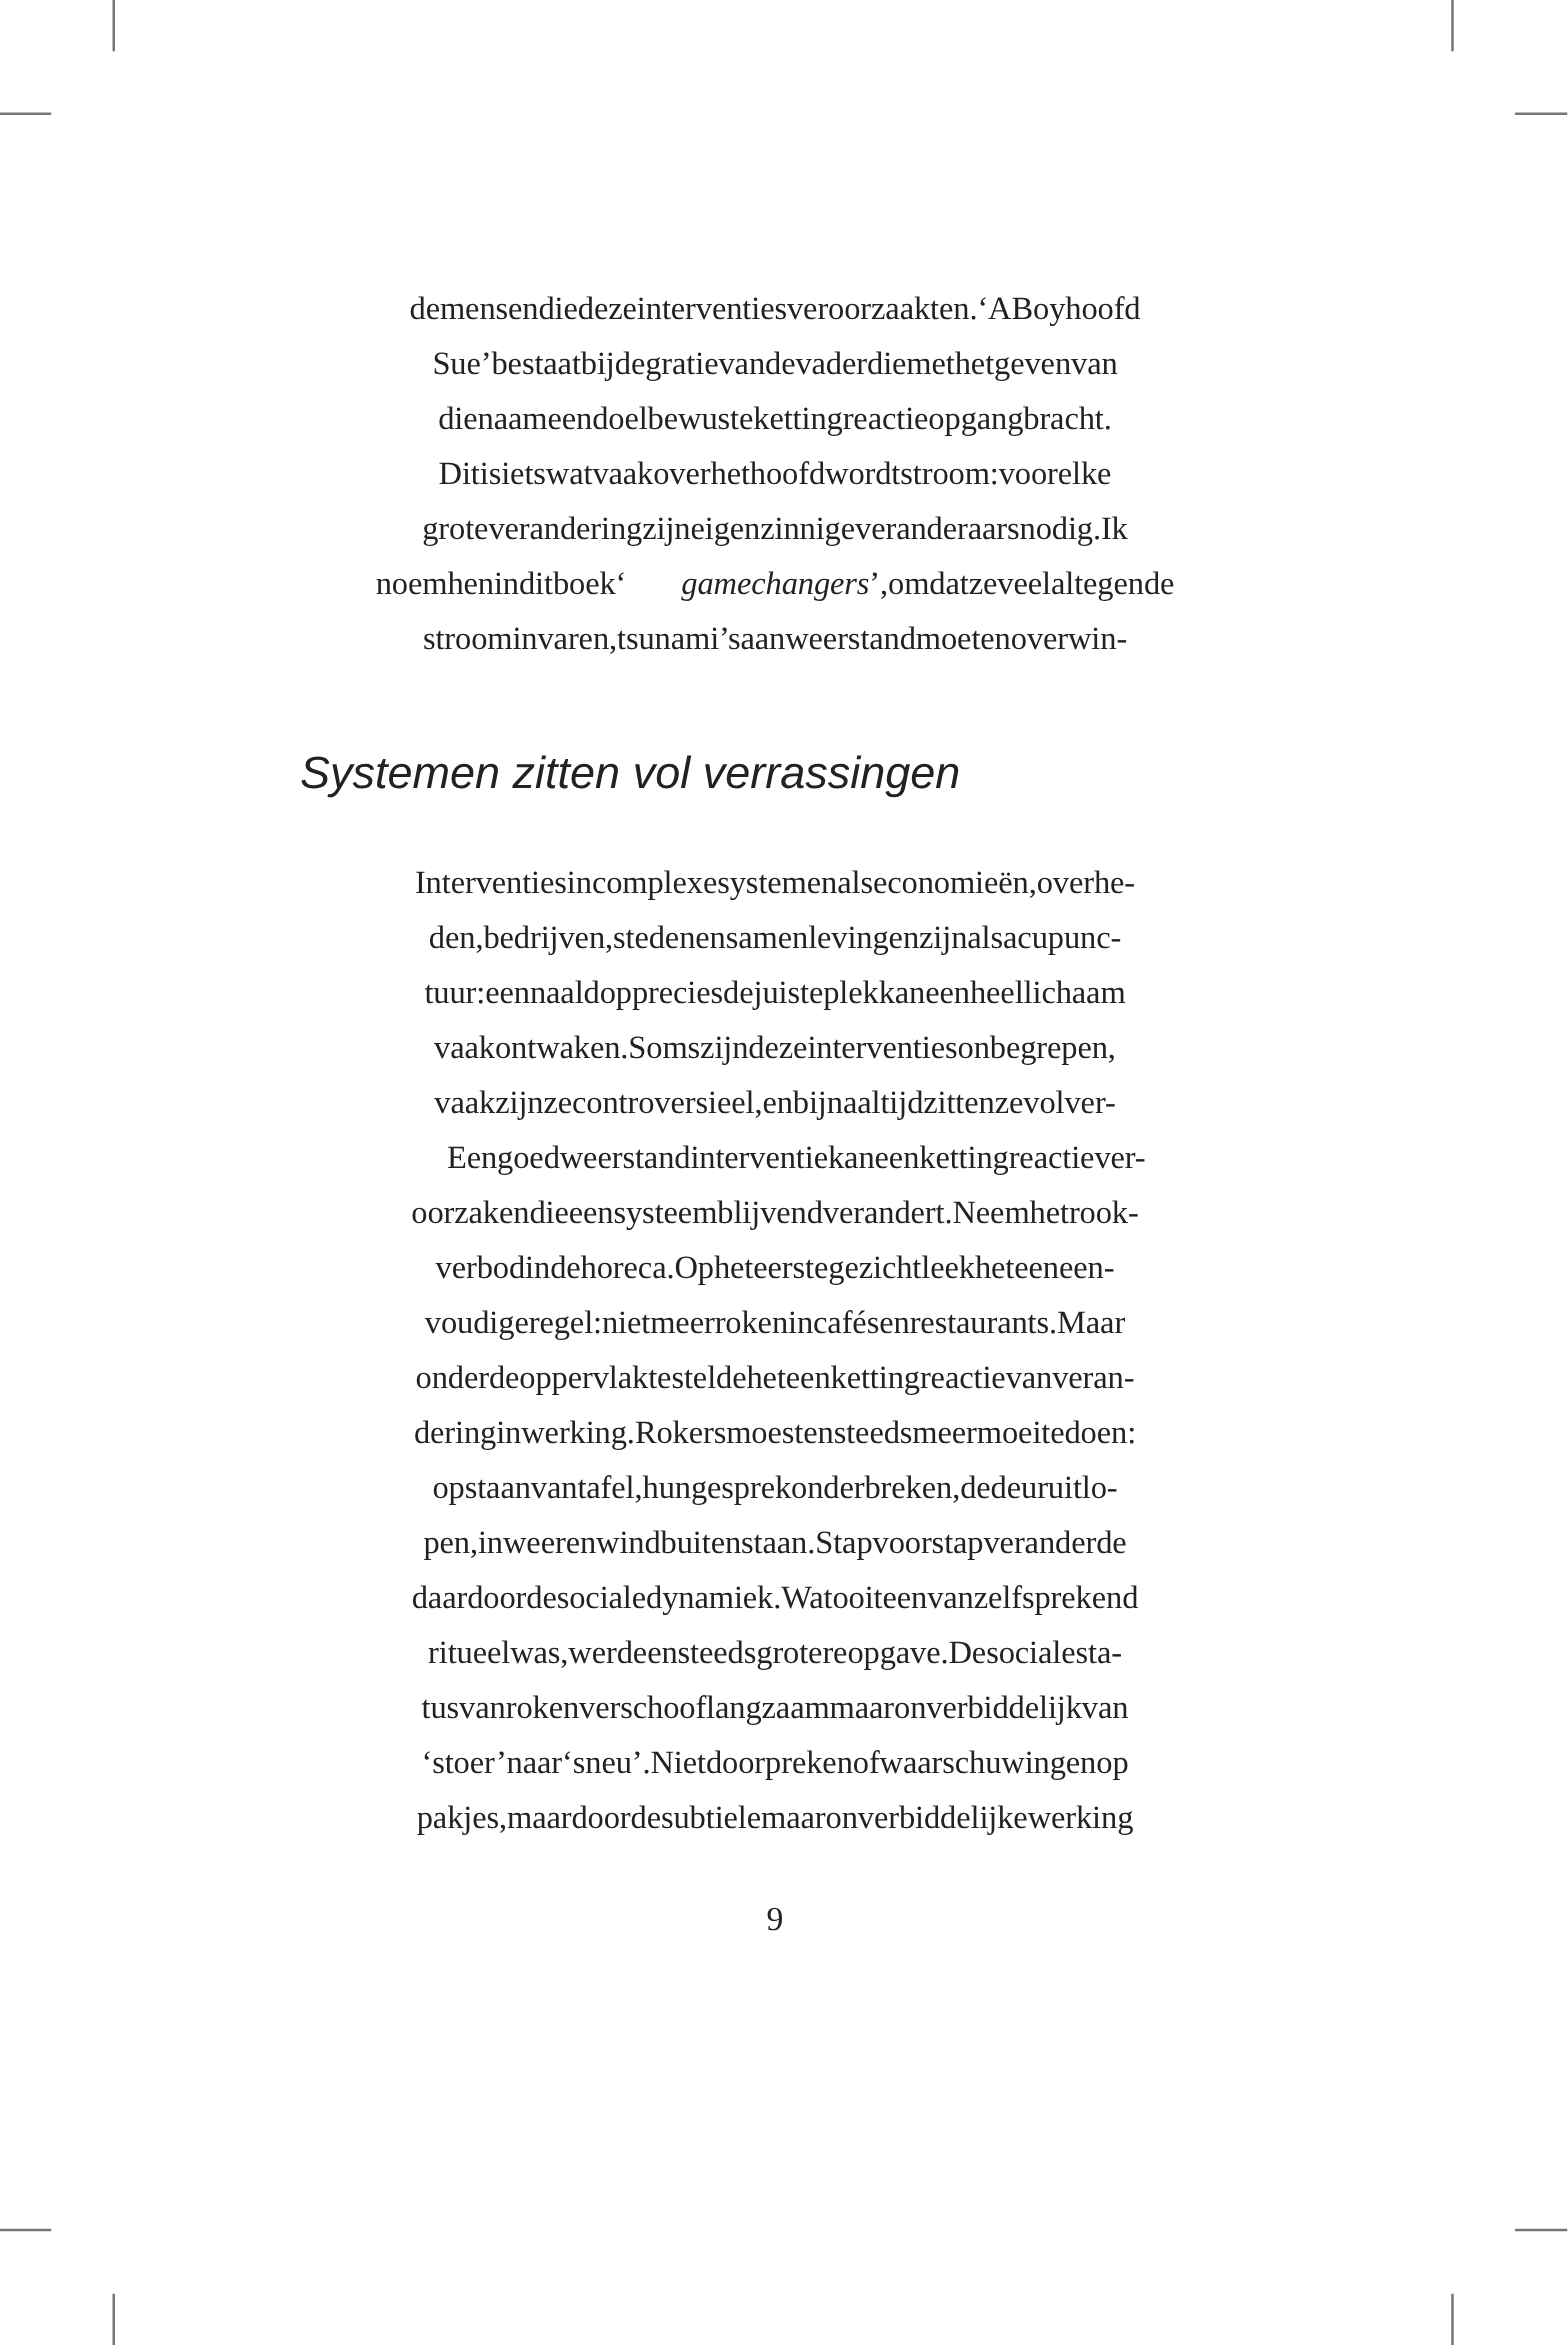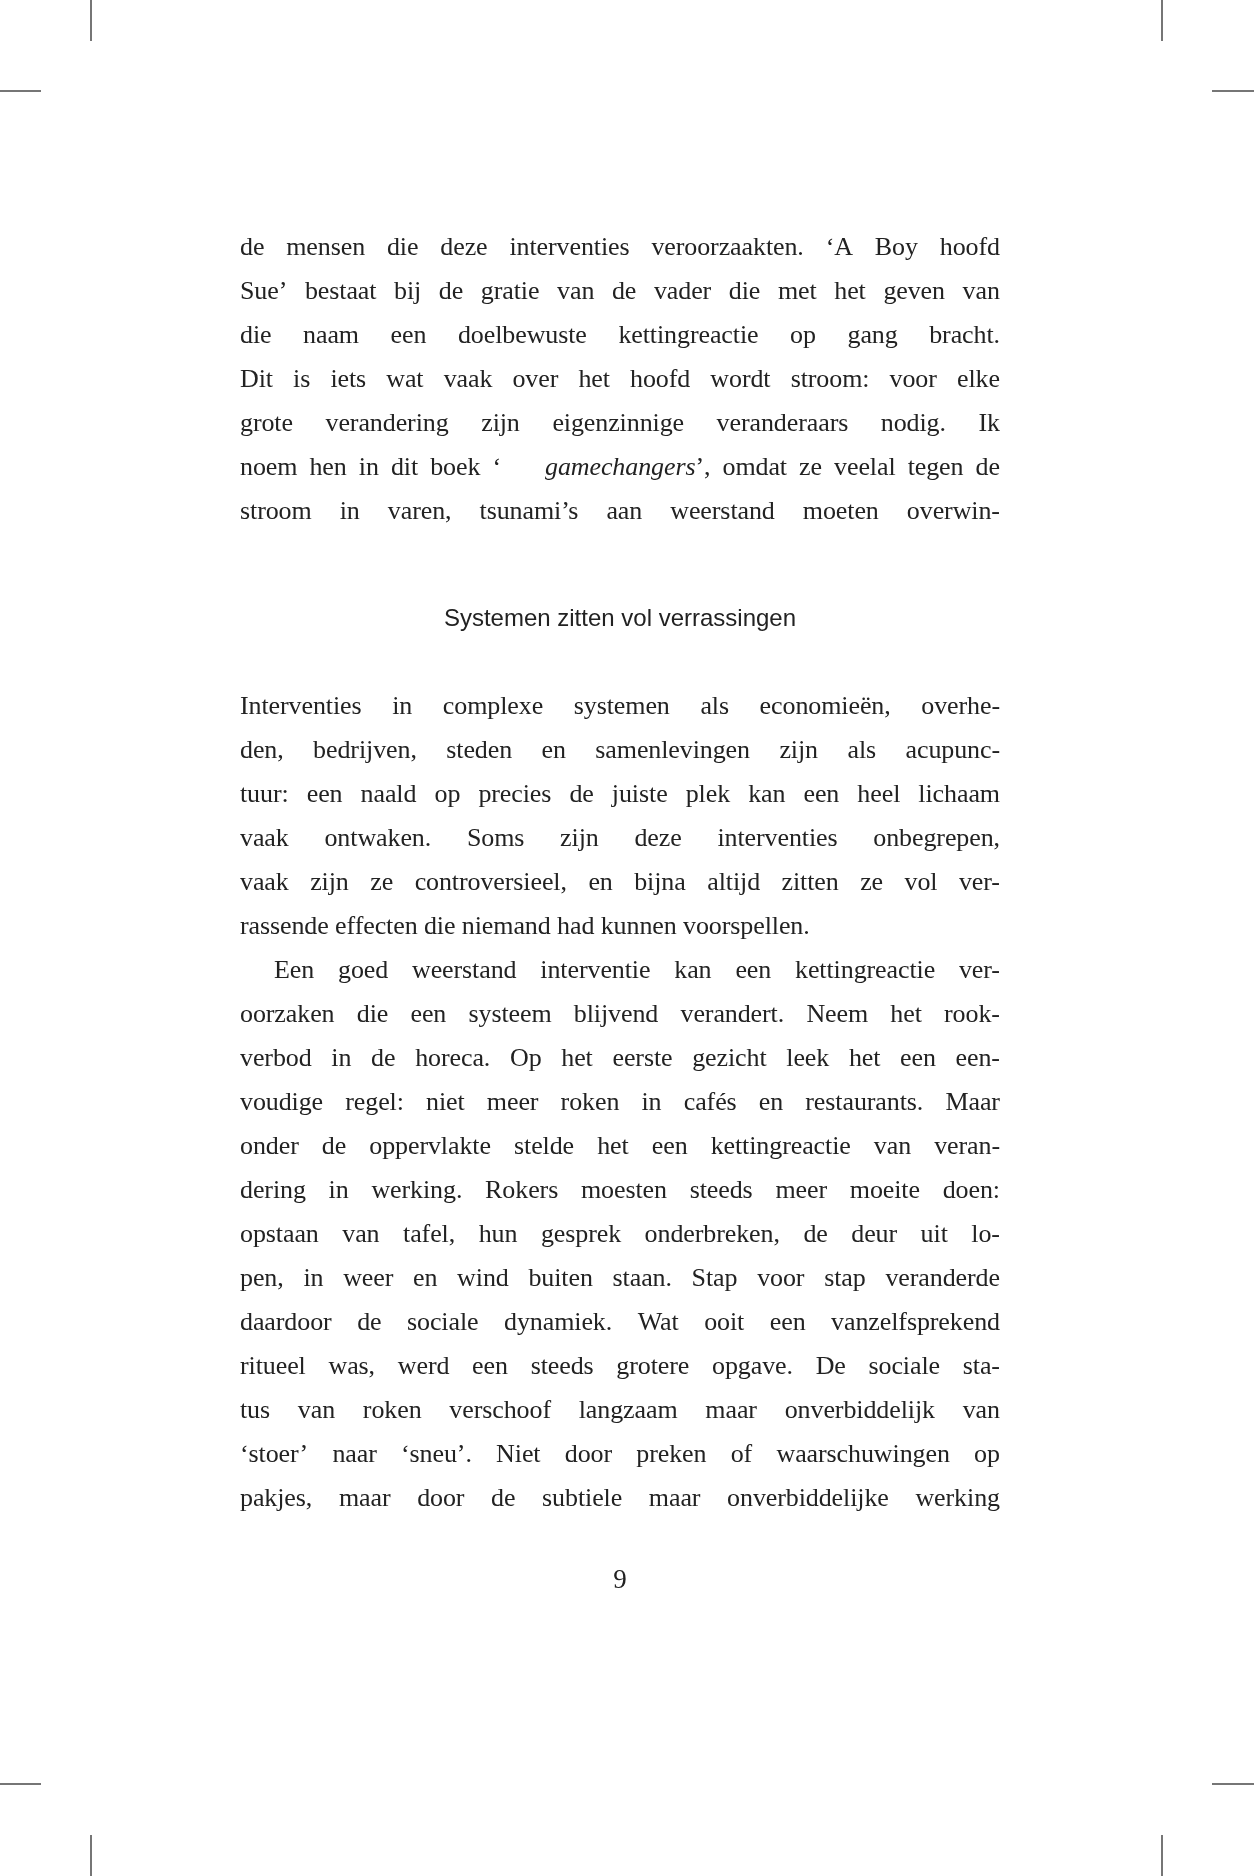--- a/index.html
+++ b/index.html
@@ -17,31 +17,31 @@
   .c-bl-v { left: 90px;   top: 1835px;  width: 2px;  height: 41px; }
   .c-br-h { left: 1212px; top: 1783px;  width: 42px; height: 2px; }
   .c-br-v { left: 1161px; top: 1835px;  width: 2px;  height: 41px; }
 
   
   .text-col {
     position: absolute; left: 240px; top: 225px; width: 760px;
     color: var(--ink, #222222);
     font-size: 26px; line-height: 44px; letter-spacing: -0.1px;
   }
-  .tline { height: 44px; display: flex; justify-content: space-between; white-space: nowrap; overflow: hidden; font-family: Liberation Serif, serif; }
+  .tline { height: 44px; display: flex; justify-content: center; white-space: nowrap; overflow: hidden; font-family: Liberation Serif, serif; }
   .tline.last { display: block; }
   .tline.indent { padding-left: 34px; }
   .it { font-style: italic; margin-left: 44px; }
   .word { display: inline-block; white-space: nowrap; }
 
   .heading {
     height: 44px; margin-top: 63px; margin-bottom: 44px;
-    text-align: center;
+    text-align: left;
     font-family: "Liberation Sans", sans-serif;
-    font-size: 24px; letter-spacing: 0; color: var(--ink, #222222);
+    font-size: 36px; letter-spacing: 0; color: var(--ink, #222222); font-style: italic;
   }
   .pagenum { margin-top: 37px; height: 44px; text-align: center; font-size: 27px; letter-spacing: 0; }
 </style>
 </head>
 <body>
 
 <div class="page">
   <div class="crop c-tl-v"></div>
   <div class="crop c-tl-h"></div>
   <div class="crop c-tr-v"></div>
@@ -186,21 +186,20 @@
           <span class="word"><span>ze</span></span>
           <span class="word"><span>controversieel,</span></span>
           <span class="word"><span>en</span></span>
           <span class="word"><span>bijna</span></span>
           <span class="word"><span>altijd</span></span>
           <span class="word"><span>zitten</span></span>
           <span class="word"><span>ze</span></span>
           <span class="word"><span>vol</span></span>
           <span class="word"><span>ver-</span></span>
         </div>
-        <div class="tline last"><span>rassende effecten die niemand had kunnen voorspellen.</span></div>
       </div>
     <div>
         <div class="tline indent">
           <span class="word"><span>Een</span></span>
           <span class="word"><span>goed</span></span>
           <span class="word"><span>weerstand</span></span>
           <span class="word"><span>interventie</span></span>
           <span class="word"><span>kan</span></span>
           <span class="word"><span>een</span></span>
           <span class="word"><span>kettingreactie</span></span>

